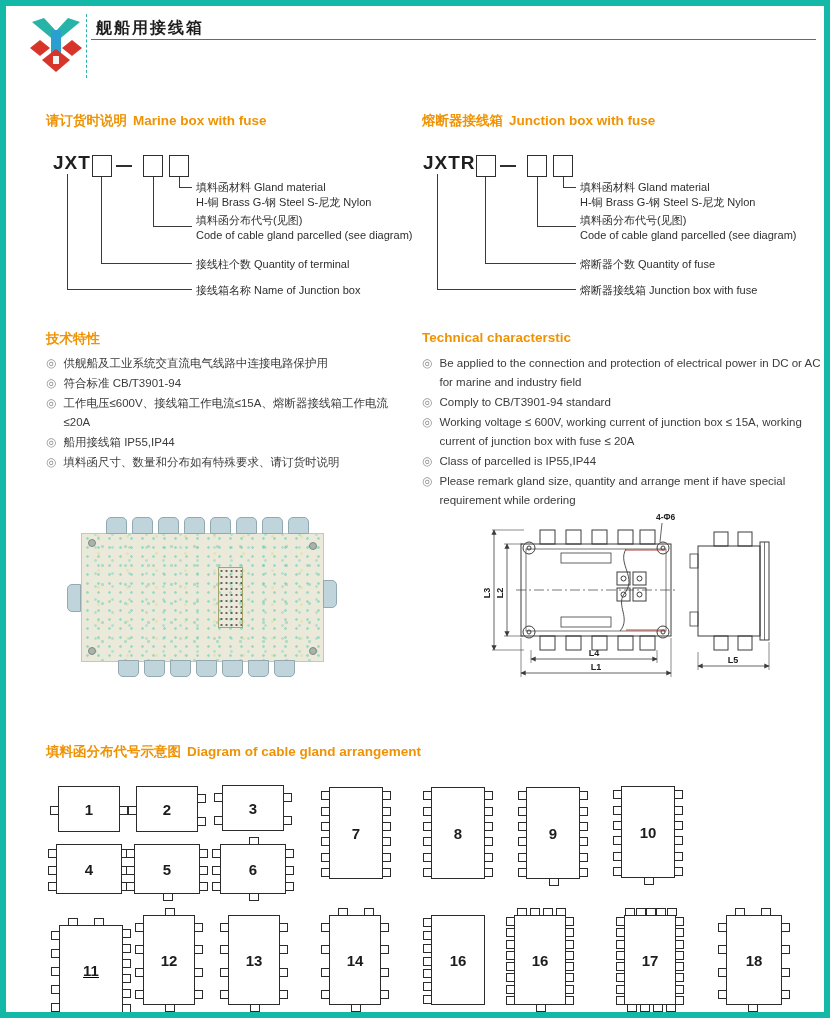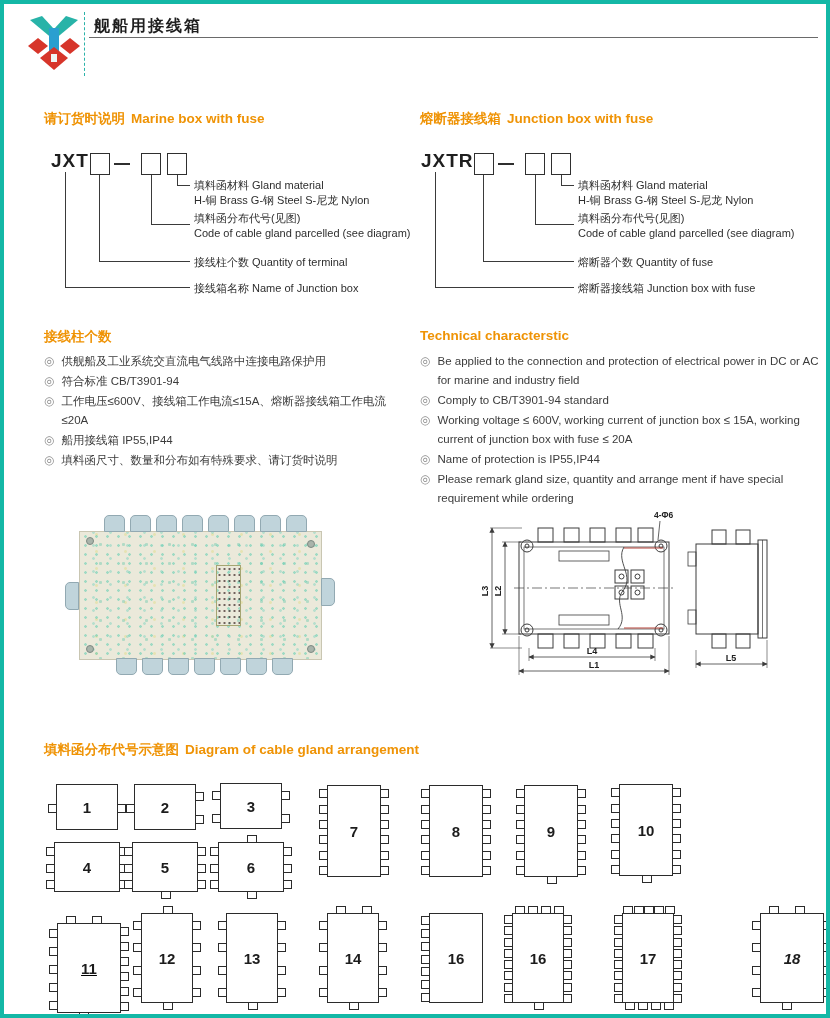--- a/index.html
+++ b/index.html
@@ -1,17 +1,17 @@
 <!DOCTYPE html>
 <html><head>
 <meta charset="utf-8">
 <style>
   html,body{margin:0;padding:0;background:#fff;}
   .page{position:relative;width:830px;height:1018px;background:#fff;overflow:hidden;
-        font-family:"Liberation Sans",sans-serif;border:4px solid #14b8a6;box-sizing:border-box;}
+        font-family:"Liberation Sans",sans-serif;border:6px solid #14b8a6;box-sizing:border-box;}
   .abs{position:absolute;}
 
   
   .hdr-rule{position:absolute;left:85px;right:8px;top:33px;height:1.4px;background:#6a6a6a;}
   .hdr-dash{position:absolute;left:80px;top:8px;height:64px;border-left:1.6px dashed #2ab3a9;}
   .title-cn{position:absolute;left:90px;top:12px;font-size:16px;font-weight:bold;color:#1e1e1e;letter-spacing:2px;}
   .title-en{position:absolute;left:90px;top:41px;font-size:15px;font-weight:bold;color:#222;
             font-family:"DejaVu Sans Mono",monospace;letter-spacing:3px;}
 
   
@@ -117,21 +117,21 @@
   <div class="lshape" style="left:479px;top:171px;width:91px;height:87px"></div>
   <div class="lshape" style="left:431px;top:168px;width:139px;height:116px"></div>
 
   <div class="callout" style="left:574px;top:174px">填料函材料 Gland material</div>
   <div class="callout" style="left:574px;top:189px">H-铜 Brass   G-钢 Steel   S-尼龙 Nylon</div>
   <div class="callout" style="left:574px;top:207px">填料函分布代号(见图)</div>
   <div class="callout" style="left:574px;top:222px">Code of cable gland parcelled (see diagram)</div>
   <div class="callout" style="left:574px;top:251px">熔断器个数 Quantity of fuse</div>
   <div class="callout" style="left:574px;top:277px">熔断器接线箱 Junction box with fuse</div>
 
-  <div class="sec-h" style="left:40px;top:324px">接线柱个数</div>
+  <div class="sec-h" style="left:40px;top:324px">技术特性</div>
   <div class="tech-col" style="left:40px;top:348px;width:362px">
       <div class="tech-item">
         <span class="bullet">◎</span>
         <span class="bullet-text">供舰船及工业系统交直流电气线路中连接电路保护用</span>
       </div>
       <div class="tech-item">
         <span class="bullet">◎</span>
         <span class="bullet-text">符合标准 CB/T3901-94</span>
       </div>
       <div class="tech-item">
@@ -157,21 +157,21 @@
       <div class="tech-item">
         <span class="bullet">◎</span>
         <span class="bullet-text">Comply to CB/T3901-94 standard</span>
       </div>
       <div class="tech-item">
         <span class="bullet">◎</span>
         <span class="bullet-text">Working voltage ≤ 600V, working current of junction box ≤ 15A, working current of junction box with fuse ≤ 20A</span>
       </div>
       <div class="tech-item">
         <span class="bullet">◎</span>
-        <span class="bullet-text">Name of protection is IP55,IP44</span>
+        <span class="bullet-text">Class of parcelled is IP55,IP44</span>
       </div>
       <div class="tech-item">
         <span class="bullet">◎</span>
         <span class="bullet-text">Please remark gland size, quantity and arrange ment if have special requirement while ordering</span>
       </div>
     </div>
 
   <div>
     <div class="photo-body"></div>
     <div class="gland top" style="left:100px"></div>
@@ -507,21 +507,21 @@
         <i class="gtab t" style="left: 0.2px;"></i>
         <i class="gtab t" style="left: 10.6px;"></i>
         <i class="gtab t" style="left: 21px;"></i>
         <i class="gtab t" style="left: 31.4px;"></i>
         <i class="gtab t" style="left: 41.8px;"></i>
         <i class="gtab b" style="left: 1.5px;"></i>
         <i class="gtab b" style="left: 14.5px;"></i>
         <i class="gtab b" style="left: 27.5px;"></i>
         <i class="gtab b" style="left: 40.5px;"></i>
       </div>
-      <div class="gbox" style="left: 756px; top: 909px; width: 64px; height: 90px; font-style: italic;">
+      <div class="gbox" style="left: 720px; top: 909px; width: 56px; height: 90px;">
         <span class="gnum">18</span>
         <i class="gtab l" style="top: 6.75px;"></i>
         <i class="gtab l" style="top: 29.25px;"></i>
         <i class="gtab l" style="top: 51.75px;"></i>
         <i class="gtab l" style="top: 74.25px;"></i>
         <i class="gtab r" style="top: 6.75px;"></i>
         <i class="gtab r" style="top: 29.25px;"></i>
         <i class="gtab r" style="top: 51.75px;"></i>
         <i class="gtab r" style="top: 74.25px;"></i>
         <i class="gtab t" style="left: 8px;"></i>

